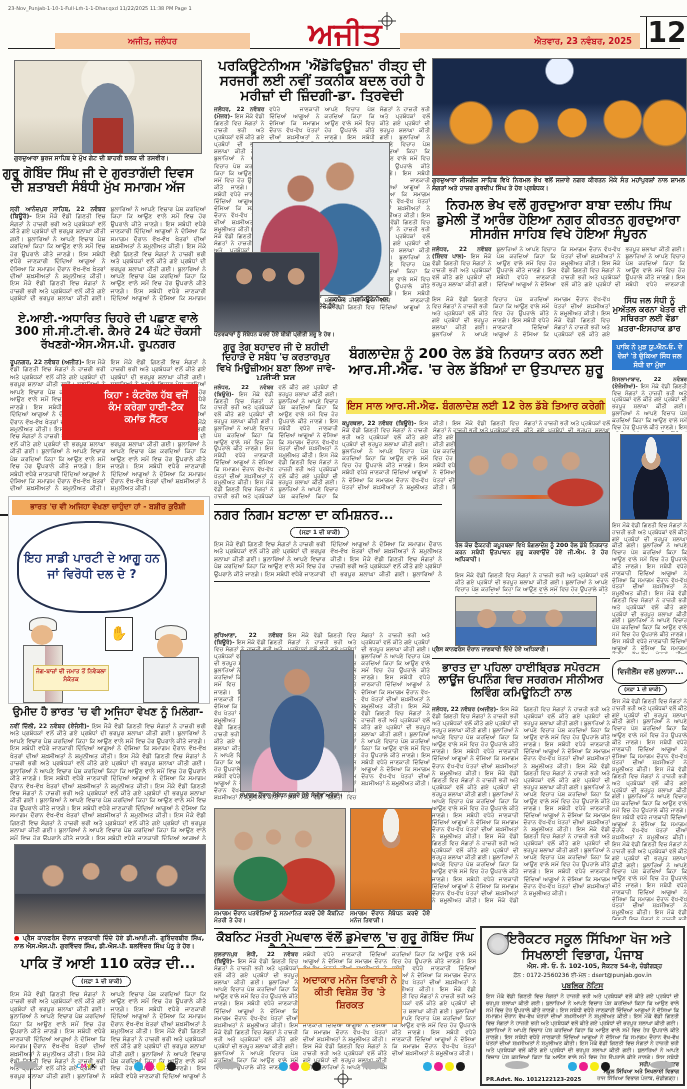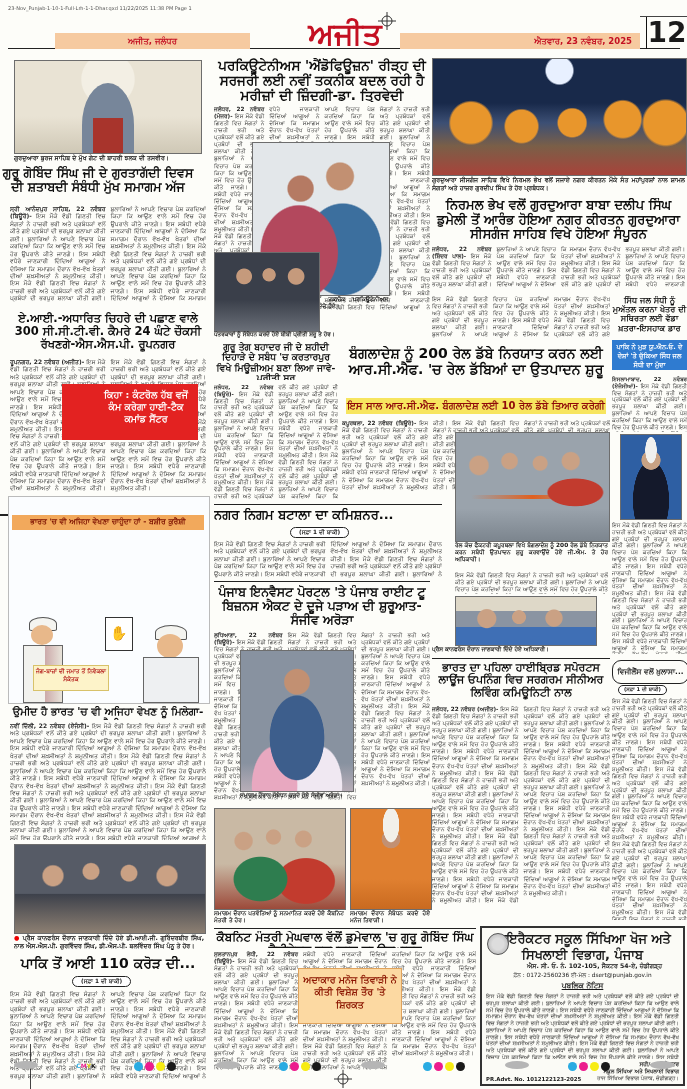--- a/index.html
+++ b/index.html
@@ -78,21 +78,22 @@
   </div>
 
   <div class="hl" style="left:10px;top:312px;width:196px;height:42px;font-size:11.5px;">ਏ.ਆਈ.-ਅਧਾਰਿਤ ਚਿਹਰੇ ਦੀ ਪਛਾਣ ਵਾਲੇ 300 ਸੀ.ਸੀ.ਟੀ.ਵੀ. ਕੈਮਰੇ 24 ਘੰਟੇ ਚੌਕਸੀ ਰੱਖਣਗੇ-ਐਸ.ਐਸ.ਪੀ. ਰੂਪਨਗਰ</div>
   <div class="bd c2" style="left:10px;top:358px;width:196px;height:134px;">
     <b class="dl">ਰੂਪਨਗਰ, 22 ਨਵੰਬਰ (ਅਜੀਤ)-</b>
     <span>ਇਸ ਮੌਕੇ ਵੱਡੀ ਗਿਣਤੀ ਵਿਚ ਸੰਗਤਾਂ ਨੇ ਹਾਜ਼ਰੀ ਭਰੀ ਅਤੇ ਪ੍ਰਬੰਧਕਾਂ ਵਲੋਂ ਕੀਤੇ ਗਏ ਪ੍ਰਬੰਧਾਂ ਦੀ ਭਰਪੂਰ ਸ਼ਲਾਘਾ ਕੀਤੀ ਗਈ। ਬੁਲਾਰਿਆਂ ਨੇ ਆਪਣੇ ਵਿਚਾਰ ਪੇਸ਼ ਕਰਦਿਆਂ ਕਿਹਾ ਕਿ ਆਉਣ ਵਾਲੇ ਸਮੇਂ ਵਿਚ ਹੋਰ ਉਪਰਾਲੇ ਕੀਤੇ ਜਾਣਗੇ। ਇਸ ਸਬੰਧੀ ਵਧੇਰੇ ਜਾਣਕਾਰੀ ਦਿੰਦਿਆਂ ਆਗੂਆਂ ਨੇ ਦੱਸਿਆ ਕਿ ਸਮਾਗਮ ਦੌਰਾਨ ਵੱਖ-ਵੱਖ ਖੇਤਰਾਂ ਦੀਆਂ ਸ਼ਖ਼ਸੀਅਤਾਂ ਨੇ ਸ਼ਮੂਲੀਅਤ ਕੀਤੀ। ਇਸ ਮੌਕੇ ਵੱਡੀ ਗਿਣਤੀ ਵਿਚ ਸੰਗਤਾਂ ਨੇ ਹਾਜ਼ਰੀ ਭਰੀ ਅਤੇ ਪ੍ਰਬੰਧਕਾਂ ਵਲੋਂ ਕੀਤੇ ਗਏ ਪ੍ਰਬੰਧਾਂ ਦੀ ਭਰਪੂਰ ਸ਼ਲਾਘਾ ਕੀਤੀ ਗਈ। ਬੁਲਾਰਿਆਂ ਨੇ ਆਪਣੇ ਵਿਚਾਰ ਪੇਸ਼ ਕਰਦਿਆਂ ਕਿਹਾ ਕਿ ਆਉਣ ਵਾਲੇ ਸਮੇਂ ਵਿਚ ਹੋਰ ਉਪਰਾਲੇ ਕੀਤੇ ਜਾਣਗੇ। ਇਸ ਸਬੰਧੀ ਵਧੇਰੇ ਜਾਣਕਾਰੀ ਦਿੰਦਿਆਂ ਆਗੂਆਂ ਨੇ ਦੱਸਿਆ ਕਿ ਸਮਾਗਮ ਦੌਰਾਨ ਵੱਖ-ਵੱਖ ਖੇਤਰਾਂ ਦੀਆਂ ਸ਼ਖ਼ਸੀਅਤਾਂ ਨੇ ਸ਼ਮੂਲੀਅਤ ਕੀਤੀ। ਇਸ ਮੌਕੇ ਵੱਡੀ ਗਿਣਤੀ ਵਿਚ ਸੰਗਤਾਂ ਨੇ ਹਾਜ਼ਰੀ ਭਰੀ ਅਤੇ ਪ੍ਰਬੰਧਕਾਂ ਵਲੋਂ ਕੀਤੇ ਗਏ ਪ੍ਰਬੰਧਾਂ ਦੀ ਭਰਪੂਰ ਸ਼ਲਾਘਾ ਕੀਤੀ ਗਈ। ਬੁਲਾਰਿਆਂ ਨੇ ਆਪਣੇ ਵਿਚਾਰ ਪੇਸ਼ ਕਰਦਿਆਂ ਕਿਹਾ ਕਿ ਆਉਣ ਵਾਲੇ ਸਮੇਂ ਵਿਚ ਹੋਰ ਉਪਰਾਲੇ ਕੀਤੇ ਜਾਣਗੇ। ਇਸ ਸਬੰਧੀ ਵਧੇਰੇ ਜਾਣਕਾਰੀ ਦਿੰਦਿਆਂ ਆਗੂਆਂ ਨੇ ਦੱਸਿਆ ਕਿ ਸਮਾਗਮ ਦੌਰਾਨ ਵੱਖ-ਵੱਖ ਖੇਤਰਾਂ ਦੀਆਂ ਸ਼ਖ਼ਸੀਅਤਾਂ ਨੇ ਸ਼ਮੂਲੀਅਤ ਕੀਤੀ। ਇਸ ਮੌਕੇ ਵੱਡੀ ਗਿਣਤੀ ਵਿਚ ਸੰਗਤਾਂ ਨੇ ਹਾਜ਼ਰੀ ਭਰੀ ਅਤੇ ਪ੍ਰਬੰਧਕਾਂ ਵਲੋਂ ਕੀਤੇ ਗਏ ਪ੍ਰਬੰਧਾਂ ਦੀ ਭਰਪੂਰ ਸ਼ਲਾਘਾ ਕੀਤੀ ਗਈ। ਬੁਲਾਰਿਆਂ ਨੇ ਆਪਣੇ ਵਿਚਾਰ ਪੇਸ਼ ਕਰਦਿਆਂ ਕਿਹਾ ਕਿ ਆਉਣ ਵਾਲੇ ਸਮੇਂ ਵਿਚ ਹੋਰ ਉਪਰਾਲੇ ਕੀਤੇ ਜਾਣਗੇ। ਇਸ ਸਬੰਧੀ ਵਧੇਰੇ ਜਾਣਕਾਰੀ ਦਿੰਦਿਆਂ ਆਗੂਆਂ ਨੇ ਦੱਸਿਆ ਕਿ ਸਮਾਗਮ ਦੌਰਾਨ ਵੱਖ-ਵੱਖ ਖੇਤਰਾਂ ਦੀਆਂ ਸ਼ਖ਼ਸੀਅਤਾਂ ਨੇ ਸ਼ਮੂਲੀਅਤ ਕੀਤੀ।</span>
   </div>
   <div class="redbox" style="left:62px;top:384px;width:96px;height:46px;padding-left:36px;">ਕਿਹਾ : ਕੰਟਰੋਲ ਹੱਬ ਵਜੋਂ ਕੰਮ ਕਰੇਗਾ ਹਾਈ-ਟੈਕ ਕਮਾਂਡ ਸੈਂਟਰ</div>
 
   <div class="abs" style="left:8px;top:496px;width:200px;height:206px;background:#fbfdff;border:1px solid #bbb;">
-    <div class="banner" style="left:3px;top:18px;width:192px;height:15px;">ਭਾਰਤ 'ਚ ਵੀ ਅਜਿਹਾ ਵੇਖਣਾ ਚਾਹੁੰਦਾ ਹਾਂ - ਬਸ਼ੀਰ ਕੁਰੈਸ਼ੀ</div>
+    <div class="banner" style="left:3px;top:3px;width:192px;height:15px;">ਭਾਰਤ 'ਚ ਵੀ ਅਜਿਹਾ ਵੇਖਣਾ ਚਾਹੁੰਦਾ ਹਾਂ - ਬਸ਼ੀਰ ਕੁਰੈਸ਼ੀ</div>
+    <div class="abs" style="left:8px;top:24px;width:150px;height:92px;background:#fff;border:2px solid #24304d;border-radius:46% 46% 42% 42%;display:flex;align-items:center;justify-content:center;text-align:center;font-weight:700;font-size:12px;color:#1b2f6b;line-height:1.3;padding:4px;box-sizing:border-box;">ਇਹ ਸਾਡੀ ਪਾਰਟੀ ਦੇ ਆਗੂ ਹਨ ਜਾਂ ਵਿਰੋਧੀ ਦਲ ਦੇ ?</div>
     <div class="abs" style="left:96px;top:120px;width:26px;height:32px;border:1px solid #333;background:#fff;text-align:center;font-size:14px;line-height:30px;color:#2e7d4f;">✋</div>
     <div class="figure-cap" style="left:20px;top:120px;width:26px;height:12px;"></div>
     <div class="figure-head" style="left:22px;top:128px;width:22px;height:20px;"></div>
     <div class="abs" style="left:14px;top:148px;width:38px;height:56px;background:linear-gradient(90deg,#f2f2ee 0 55%,#caa 56%,#e8e4da 100%);border:1px solid #666;"></div>
     <div class="figure-cap" style="left:146px;top:128px;width:30px;height:13px;"></div>
     <div class="figure-head" style="left:148px;top:137px;width:26px;height:24px;"></div>
     <div class="abs" style="left:134px;top:160px;width:54px;height:44px;background:#eef0f2;border:1px solid #666;"></div>
     <div class="abs" style="left:24px;top:168px;width:76px;height:26px;background:#fdf3c9;border:1px solid #d8c26a;color:#b01010;font-size:5.8px;font-weight:700;text-align:center;line-height:1.3;padding:2px;box-sizing:border-box;">ਜੰਗ-ਬਾਜ਼ਾਂ ਦੀ ਜਮਾਤ ਤੋਂ ਨਿਵੇਕਲਾ ਸੰਕੇਤਕ</div>
   </div>
 
@@ -128,21 +129,20 @@
   </div>
 
   <div class="rule" style="left:214px;top:504px;width:228px;"></div>
   <div class="hl" style="left:214px;top:508px;width:228px;height:17px;font-size:13px;text-align:left;">ਨਗਰ ਨਿਗਮ ਬਟਾਲਾ ਦਾ ਕਮਿਸ਼ਨਰ...</div>
   <div class="pill" style="left:290px;top:527px;">(ਸਫ਼ਾ 1 ਦੀ ਬਾਕੀ)</div>
   <div class="bd c2" style="left:214px;top:540px;width:228px;height:42px;">
     <span>ਇਸ ਮੌਕੇ ਵੱਡੀ ਗਿਣਤੀ ਵਿਚ ਸੰਗਤਾਂ ਨੇ ਹਾਜ਼ਰੀ ਭਰੀ ਅਤੇ ਪ੍ਰਬੰਧਕਾਂ ਵਲੋਂ ਕੀਤੇ ਗਏ ਪ੍ਰਬੰਧਾਂ ਦੀ ਭਰਪੂਰ ਸ਼ਲਾਘਾ ਕੀਤੀ ਗਈ। ਬੁਲਾਰਿਆਂ ਨੇ ਆਪਣੇ ਵਿਚਾਰ ਪੇਸ਼ ਕਰਦਿਆਂ ਕਿਹਾ ਕਿ ਆਉਣ ਵਾਲੇ ਸਮੇਂ ਵਿਚ ਹੋਰ ਉਪਰਾਲੇ ਕੀਤੇ ਜਾਣਗੇ। ਇਸ ਸਬੰਧੀ ਵਧੇਰੇ ਜਾਣਕਾਰੀ ਦਿੰਦਿਆਂ ਆਗੂਆਂ ਨੇ ਦੱਸਿਆ ਕਿ ਸਮਾਗਮ ਦੌਰਾਨ ਵੱਖ-ਵੱਖ ਖੇਤਰਾਂ ਦੀਆਂ ਸ਼ਖ਼ਸੀਅਤਾਂ ਨੇ ਸ਼ਮੂਲੀਅਤ ਕੀਤੀ। ਇਸ ਮੌਕੇ ਵੱਡੀ ਗਿਣਤੀ ਵਿਚ ਸੰਗਤਾਂ ਨੇ ਹਾਜ਼ਰੀ ਭਰੀ ਅਤੇ ਪ੍ਰਬੰਧਕਾਂ ਵਲੋਂ ਕੀਤੇ ਗਏ ਪ੍ਰਬੰਧਾਂ ਦੀ ਭਰਪੂਰ ਸ਼ਲਾਘਾ ਕੀਤੀ ਗਈ। ਬੁਲਾਰਿਆਂ ਨੇ ਆਪਣੇ ਵਿਚਾਰ ਪੇਸ਼ ਕਰਦਿਆਂ ਕਿਹਾ ਕਿ ਆਉਣ ਵਾਲੇ ਸਮੇਂ ਵਿਚ ਹੋਰ ਉਪਰਾਲੇ ਕੀਤੇ ਜਾਣਗੇ। ਇਸ ਸਬੰਧੀ ਵਧੇਰੇ ਜਾਣਕਾਰੀ ਦਿੰਦਿਆਂ ਆਗੂਆਂ ਨੇ ਦੱਸਿਆ ਕਿ ਸਮਾਗਮ ਦੌਰਾਨ ਵੱਖ-ਵੱਖ ਖੇਤਰਾਂ ਦੀਆਂ ਸ਼ਖ਼ਸੀਅਤਾਂ ਨੇ ਸ਼ਮੂਲੀਅਤ ਕੀਤੀ।</span>
   </div>
 
   <div class="rule" style="left:214px;top:581px;width:216px;"></div>
-  <div class="hl" style="left:214px;top:585px;width:216px;height:42px;font-size:12.5px;">ਪੰਜਾਬ ਇਨਵੈਸਟ ਪੋਰਟਲ 'ਤੇ ਪੰਜਾਬ ਰਾਈਟ ਟੂ ਬਿਜ਼ਨਸ ਐਕਟ ਦੇ ਦੂਜੇ ਪੜਾਅ ਦੀ ਸ਼ੁਰੂਆਤ-ਸੰਜੀਵ ਅਰੋੜਾ</div>
   <div class="bd c3" style="left:214px;top:632px;width:216px;height:172px;font-size:5.7px;">
     <b class="dl">ਲੁਧਿਆਣਾ, 22 ਨਵੰਬਰ (ਬਿਊਰੋ)-</b>
     <span>ਇਸ ਮੌਕੇ ਵੱਡੀ ਗਿਣਤੀ ਵਿਚ ਸੰਗਤਾਂ ਨੇ ਹਾਜ਼ਰੀ ਭਰੀ ਅਤੇ ਪ੍ਰਬੰਧਕਾਂ ਵਲੋਂ ਕੀਤੇ ਗਏ ਪ੍ਰਬੰਧਾਂ ਦੀ ਭਰਪੂਰ ਸ਼ਲਾਘਾ ਕੀਤੀ ਗਈ। ਬੁਲਾਰਿਆਂ ਨੇ ਆਪਣੇ ਵਿਚਾਰ ਪੇਸ਼ ਕਰਦਿਆਂ ਕਿਹਾ ਕਿ ਆਉਣ ਵਾਲੇ ਸਮੇਂ ਵਿਚ ਹੋਰ ਉਪਰਾਲੇ ਕੀਤੇ ਜਾਣਗੇ। ਇਸ ਸਬੰਧੀ ਵਧੇਰੇ ਜਾਣਕਾਰੀ ਦਿੰਦਿਆਂ ਆਗੂਆਂ ਨੇ ਦੱਸਿਆ ਕਿ ਸਮਾਗਮ ਦੌਰਾਨ ਵੱਖ-ਵੱਖ ਖੇਤਰਾਂ ਦੀਆਂ ਸ਼ਖ਼ਸੀਅਤਾਂ ਨੇ ਸ਼ਮੂਲੀਅਤ ਕੀਤੀ। ਇਸ ਮੌਕੇ ਵੱਡੀ ਗਿਣਤੀ ਵਿਚ ਸੰਗਤਾਂ ਨੇ ਹਾਜ਼ਰੀ ਭਰੀ ਅਤੇ ਪ੍ਰਬੰਧਕਾਂ ਵਲੋਂ ਕੀਤੇ ਗਏ ਪ੍ਰਬੰਧਾਂ ਦੀ ਭਰਪੂਰ ਸ਼ਲਾਘਾ ਕੀਤੀ ਗਈ। ਬੁਲਾਰਿਆਂ ਨੇ ਆਪਣੇ ਵਿਚਾਰ ਪੇਸ਼ ਕਰਦਿਆਂ ਕਿਹਾ ਕਿ ਆਉਣ ਵਾਲੇ ਸਮੇਂ ਵਿਚ ਹੋਰ ਉਪਰਾਲੇ ਕੀਤੇ ਜਾਣਗੇ। ਇਸ ਸਬੰਧੀ ਵਧੇਰੇ ਜਾਣਕਾਰੀ ਦਿੰਦਿਆਂ ਆਗੂਆਂ ਨੇ ਦੱਸਿਆ ਕਿ ਸਮਾਗਮ ਦੌਰਾਨ ਵੱਖ-ਵੱਖ ਖੇਤਰਾਂ ਦੀਆਂ ਸ਼ਖ਼ਸੀਅਤਾਂ ਨੇ ਸ਼ਮੂਲੀਅਤ ਕੀਤੀ। ਇਸ ਮੌਕੇ ਵੱਡੀ ਗਿਣਤੀ ਵਿਚ ਸੰਗਤਾਂ ਨੇ ਹਾਜ਼ਰੀ ਭਰੀ ਅਤੇ ਪ੍ਰਬੰਧਕਾਂ ਵਲੋਂ ਕੀਤੇ ਗਏ ਪ੍ਰਬੰਧਾਂ ਦੀ ਭਰਪੂਰ ਸ਼ਲਾਘਾ ਕੀਤੀ ਗਈ। ਬੁਲਾਰਿਆਂ ਨੇ ਆਪਣੇ ਵਿਚਾਰ ਪੇਸ਼ ਕਰਦਿਆਂ ਕਿਹਾ ਕਿ ਆਉਣ ਵਾਲੇ ਸਮੇਂ ਵਿਚ ਹੋਰ ਉਪਰਾਲੇ ਕੀਤੇ ਜਾਣਗੇ। ਇਸ ਸਬੰਧੀ ਵਧੇਰੇ ਜਾਣਕਾਰੀ ਦਿੰਦਿਆਂ ਆਗੂਆਂ ਨੇ ਦੱਸਿਆ ਕਿ ਸਮਾਗਮ ਦੌਰਾਨ ਵੱਖ-ਵੱਖ ਖੇਤਰਾਂ ਦੀਆਂ ਸ਼ਖ਼ਸੀਅਤਾਂ ਨੇ ਸ਼ਮੂਲੀਅਤ ਕੀਤੀ। ਇਸ ਮੌਕੇ ਵੱਡੀ ਗਿਣਤੀ ਵਿਚ ਸੰਗਤਾਂ ਨੇ ਹਾਜ਼ਰੀ ਭਰੀ ਅਤੇ ਪ੍ਰਬੰਧਕਾਂ ਵਲੋਂ ਕੀਤੇ ਗਏ ਪ੍ਰਬੰਧਾਂ ਦੀ ਭਰਪੂਰ ਸ਼ਲਾਘਾ ਕੀਤੀ ਗਈ। ਬੁਲਾਰਿਆਂ ਨੇ ਆਪਣੇ ਵਿਚਾਰ ਪੇਸ਼ ਕਰਦਿਆਂ ਕਿਹਾ ਕਿ ਆਉਣ ਵਾਲੇ ਸਮੇਂ ਵਿਚ ਹੋਰ ਉਪਰਾਲੇ ਕੀਤੇ ਜਾਣਗੇ। ਇਸ ਸਬੰਧੀ ਵਧੇਰੇ ਜਾਣਕਾਰੀ ਦਿੰਦਿਆਂ ਆਗੂਆਂ ਨੇ ਦੱਸਿਆ ਕਿ ਸਮਾਗਮ ਦੌਰਾਨ ਵੱਖ-ਵੱਖ ਖੇਤਰਾਂ ਦੀਆਂ ਸ਼ਖ਼ਸੀਅਤਾਂ ਨੇ ਸ਼ਮੂਲੀਅਤ ਕੀਤੀ। ਇਸ ਮੌਕੇ ਵੱਡੀ ਗਿਣਤੀ ਵਿਚ ਸੰਗਤਾਂ ਨੇ ਹਾਜ਼ਰੀ ਭਰੀ ਅਤੇ ਪ੍ਰਬੰਧਕਾਂ ਵਲੋਂ ਕੀਤੇ ਗਏ ਪ੍ਰਬੰਧਾਂ ਦੀ ਭਰਪੂਰ ਸ਼ਲਾਘਾ ਕੀਤੀ ਗਈ। ਬੁਲਾਰਿਆਂ ਨੇ ਆਪਣੇ ਵਿਚਾਰ ਪੇਸ਼ ਕਰਦਿਆਂ ਕਿਹਾ ਕਿ ਆਉਣ ਵਾਲੇ ਸਮੇਂ ਵਿਚ ਹੋਰ ਉਪਰਾਲੇ ਕੀਤੇ ਜਾਣਗੇ। ਇਸ ਸਬੰਧੀ ਵਧੇਰੇ ਜਾਣਕਾਰੀ ਦਿੰਦਿਆਂ ਆਗੂਆਂ ਨੇ ਦੱਸਿਆ ਕਿ ਸਮਾਗਮ ਦੌਰਾਨ ਵੱਖ-ਵੱਖ ਖੇਤਰਾਂ ਦੀਆਂ ਸ਼ਖ਼ਸੀਅਤਾਂ ਨੇ ਸ਼ਮੂਲੀਅਤ ਕੀਤੀ। ਇਸ ਮੌਕੇ ਵੱਡੀ ਗਿਣਤੀ ਵਿਚ ਸੰਗਤਾਂ ਨੇ ਹਾਜ਼ਰੀ ਭਰੀ ਅਤੇ ਪ੍ਰਬੰਧਕਾਂ ਵਲੋਂ ਕੀਤੇ ਗਏ ਪ੍ਰਬੰਧਾਂ ਦੀ ਭਰਪੂਰ ਸ਼ਲਾਘਾ ਕੀਤੀ ਗਈ। ਬੁਲਾਰਿਆਂ ਨੇ ਆਪਣੇ ਵਿਚਾਰ ਪੇਸ਼ ਕਰਦਿਆਂ ਕਿਹਾ ਕਿ ਆਉਣ ਵਾਲੇ ਸਮੇਂ ਵਿਚ ਹੋਰ ਉਪਰਾਲੇ ਕੀਤੇ ਜਾਣਗੇ। ਇਸ ਸਬੰਧੀ ਵਧੇਰੇ ਜਾਣਕਾਰੀ ਦਿੰਦਿਆਂ ਆਗੂਆਂ ਨੇ ਦੱਸਿਆ ਕਿ ਸਮਾਗਮ ਦੌਰਾਨ ਵੱਖ-ਵੱਖ ਖੇਤਰਾਂ ਦੀਆਂ ਸ਼ਖ਼ਸੀਅਤਾਂ ਨੇ ਸ਼ਮੂਲੀਅਤ ਕੀਤੀ।</span>
   </div>
   <div class="ph" style="left:240px;top:650px;width:112px;height:140px;background:radial-gradient(circle at 50% 22%,#c29072 0 10%,transparent 11%),radial-gradient(ellipse at 50% 62%,#3d5e8c 0 34%,transparent 35%),radial-gradient(ellipse at 30% 96%,#e8a8c0 0 20%,transparent 21%),radial-gradient(ellipse at 70% 96%,#f0e8f2 0 20%,transparent 21%),linear-gradient(180deg,#8892a0 0 80%,#b8aeb8 100%);"></div>
   <div class="cap" style="left:240px;top:792px;width:112px;height:9px;font-size:5.6px;white-space:nowrap;">ਸਮਾਗਮ ਦੌਰਾਨ ਸੰਬੋਧਨ ਕਰਦੇ ਹੋਏ ਸੰਜੀਵ ਅਰੋੜਾ।</div>
 
   <div class="ph" style="left:214px;top:808px;width:130px;height:100px;background:radial-gradient(circle at 22% 32%,#caa184 0 7%,transparent 8%),radial-gradient(circle at 45% 28%,#caa184 0 7%,transparent 8%),radial-gradient(circle at 68% 30%,#caa184 0 7%,transparent 8%),radial-gradient(ellipse at 35% 70%,#2e7d4f 0 22%,transparent 23%),radial-gradient(ellipse at 70% 72%,#c23b2e 0 22%,transparent 23%),linear-gradient(180deg,#c9b9a4 0 55%,#9c4a3a 100%);"></div>
   <div class="cap" style="left:214px;top:910px;width:130px;height:16px;font-size:5.8px;">ਸਮਾਗਮ ਦੌਰਾਨ ਪਤਵੰਤਿਆਂ ਨੂੰ ਸਨਮਾਨਿਤ ਕਰਦੇ ਹੋਏ ਕੈਬਨਿਟ ਮੰਤਰੀ ਤੇ ਹੋਰ।</div>
   <div class="ph" style="left:350px;top:808px;width:80px;height:100px;background:radial-gradient(ellipse at 50% 16%,#f2f0ea 0 14%,transparent 15%),radial-gradient(circle at 50% 30%,#c29072 0 11%,transparent 12%),linear-gradient(180deg,#e08030 0 70%,#c96a20 100%);"></div>
@@ -172,21 +172,21 @@
   <div class="bd" style="left:612px;top:376px;width:75px;height:56px;font-size:5.5px;">
     <b class="dl">ਇਸਲਾਮਾਬਾਦ, 22 ਨਵੰਬਰ (ਏਜੰਸੀਆਂ)-</b>
     <span>ਇਸ ਮੌਕੇ ਵੱਡੀ ਗਿਣਤੀ ਵਿਚ ਸੰਗਤਾਂ ਨੇ ਹਾਜ਼ਰੀ ਭਰੀ ਅਤੇ ਪ੍ਰਬੰਧਕਾਂ ਵਲੋਂ ਕੀਤੇ ਗਏ ਪ੍ਰਬੰਧਾਂ ਦੀ ਭਰਪੂਰ ਸ਼ਲਾਘਾ ਕੀਤੀ ਗਈ। ਬੁਲਾਰਿਆਂ ਨੇ ਆਪਣੇ ਵਿਚਾਰ ਪੇਸ਼ ਕਰਦਿਆਂ ਕਿਹਾ ਕਿ ਆਉਣ ਵਾਲੇ ਸਮੇਂ ਵਿਚ ਹੋਰ ਉਪਰਾਲੇ ਕੀਤੇ ਜਾਣਗੇ। ਇਸ ਸਬੰਧੀ ਵਧੇਰੇ ਜਾਣਕਾਰੀ ਦਿੰਦਿਆਂ ਆਗੂਆਂ ਨੇ ਦੱਸਿਆ ਕਿ ਸਮਾਗਮ ਦੌਰਾਨ ਵੱਖ-ਵੱਖ ਖੇਤਰਾਂ ਦੀਆਂ ਸ਼ਖ਼ਸੀਅਤਾਂ ਨੇ ਸ਼ਮੂਲੀਅਤ ਕੀਤੀ।</span>
   </div>
   <div class="ph" style="left:620px;top:434px;width:60px;height:84px;background:radial-gradient(ellipse at 50% 18%,#f0f0ee 0 13%,transparent 14%),radial-gradient(circle at 50% 30%,#c8a284 0 14%,transparent 15%),radial-gradient(ellipse at 50% 78%,#14192b 0 42%,transparent 43%),linear-gradient(180deg,#2e5fa3 0 100%);"></div>
   <div class="bd" style="left:612px;top:522px;width:75px;height:132px;font-size:5.5px;">
     <span>ਇਸ ਮੌਕੇ ਵੱਡੀ ਗਿਣਤੀ ਵਿਚ ਸੰਗਤਾਂ ਨੇ ਹਾਜ਼ਰੀ ਭਰੀ ਅਤੇ ਪ੍ਰਬੰਧਕਾਂ ਵਲੋਂ ਕੀਤੇ ਗਏ ਪ੍ਰਬੰਧਾਂ ਦੀ ਭਰਪੂਰ ਸ਼ਲਾਘਾ ਕੀਤੀ ਗਈ। ਬੁਲਾਰਿਆਂ ਨੇ ਆਪਣੇ ਵਿਚਾਰ ਪੇਸ਼ ਕਰਦਿਆਂ ਕਿਹਾ ਕਿ ਆਉਣ ਵਾਲੇ ਸਮੇਂ ਵਿਚ ਹੋਰ ਉਪਰਾਲੇ ਕੀਤੇ ਜਾਣਗੇ। ਇਸ ਸਬੰਧੀ ਵਧੇਰੇ ਜਾਣਕਾਰੀ ਦਿੰਦਿਆਂ ਆਗੂਆਂ ਨੇ ਦੱਸਿਆ ਕਿ ਸਮਾਗਮ ਦੌਰਾਨ ਵੱਖ-ਵੱਖ ਖੇਤਰਾਂ ਦੀਆਂ ਸ਼ਖ਼ਸੀਅਤਾਂ ਨੇ ਸ਼ਮੂਲੀਅਤ ਕੀਤੀ। ਇਸ ਮੌਕੇ ਵੱਡੀ ਗਿਣਤੀ ਵਿਚ ਸੰਗਤਾਂ ਨੇ ਹਾਜ਼ਰੀ ਭਰੀ ਅਤੇ ਪ੍ਰਬੰਧਕਾਂ ਵਲੋਂ ਕੀਤੇ ਗਏ ਪ੍ਰਬੰਧਾਂ ਦੀ ਭਰਪੂਰ ਸ਼ਲਾਘਾ ਕੀਤੀ ਗਈ। ਬੁਲਾਰਿਆਂ ਨੇ ਆਪਣੇ ਵਿਚਾਰ ਪੇਸ਼ ਕਰਦਿਆਂ ਕਿਹਾ ਕਿ ਆਉਣ ਵਾਲੇ ਸਮੇਂ ਵਿਚ ਹੋਰ ਉਪਰਾਲੇ ਕੀਤੇ ਜਾਣਗੇ। ਇਸ ਸਬੰਧੀ ਵਧੇਰੇ ਜਾਣਕਾਰੀ ਦਿੰਦਿਆਂ ਆਗੂਆਂ ਨੇ ਦੱਸਿਆ ਕਿ ਸਮਾਗਮ ਦੌਰਾਨ ਵੱਖ-ਵੱਖ ਖੇਤਰਾਂ ਦੀਆਂ ਸ਼ਖ਼ਸੀਅਤਾਂ ਨੇ ਸ਼ਮੂਲੀਅਤ ਕੀਤੀ। ਇਸ ਮੌਕੇ ਵੱਡੀ ਗਿਣਤੀ ਵਿਚ ਸੰਗਤਾਂ ਨੇ ਹਾਜ਼ਰੀ ਭਰੀ ਅਤੇ ਪ੍ਰਬੰਧਕਾਂ ਵਲੋਂ ਕੀਤੇ ਗਏ ਪ੍ਰਬੰਧਾਂ ਦੀ ਭਰਪੂਰ ਸ਼ਲਾਘਾ ਕੀਤੀ ਗਈ। ਬੁਲਾਰਿਆਂ ਨੇ ਆਪਣੇ ਵਿਚਾਰ ਪੇਸ਼ ਕਰਦਿਆਂ ਕਿਹਾ ਕਿ ਆਉਣ ਵਾਲੇ ਸਮੇਂ ਵਿਚ ਹੋਰ ਉਪਰਾਲੇ ਕੀਤੇ ਜਾਣਗੇ। ਇਸ ਸਬੰਧੀ ਵਧੇਰੇ ਜਾਣਕਾਰੀ ਦਿੰਦਿਆਂ ਆਗੂਆਂ ਨੇ ਦੱਸਿਆ ਕਿ ਸਮਾਗਮ ਦੌਰਾਨ ਵੱਖ-ਵੱਖ ਖੇਤਰਾਂ ਦੀਆਂ ਸ਼ਖ਼ਸੀਅਤਾਂ ਨੇ ਸ਼ਮੂਲੀਅਤ ਕੀਤੀ।</span>
   </div>
 
   <div class="hl" style="left:342px;top:346px;width:268px;height:46px;font-size:14px;">ਬੰਗਲਾਦੇਸ਼ ਨੂੰ 200 ਰੇਲ ਡੱਬੇ ਨਿਰਯਾਤ ਕਰਨ ਲਈ ਆਰ.ਸੀ.ਐਫ. 'ਚ ਰੇਲ ਡੱਬਿਆਂ ਦਾ ਉਤਪਾਦਨ ਸ਼ੁਰੂ</div>
-  <div class="yellowbar" style="left:346px;top:398px;width:260px;height:16px;">ਇਸ ਸਾਲ ਆਰ.ਸੀ.ਐਫ. ਬੰਗਲਾਦੇਸ਼ ਲਈ 10 ਰੇਲ ਡੱਬੇ ਤਿਆਰ ਕਰੇਗੀ</div>
+  <div class="yellowbar" style="left:346px;top:398px;width:260px;height:16px;">ਇਸ ਸਾਲ ਆਰ.ਸੀ.ਐਫ. ਬੰਗਲਾਦੇਸ਼ ਲਈ 12 ਰੇਲ ਡੱਬੇ ਤਿਆਰ ਕਰੇਗੀ</div>
   <div class="bd c3" style="left:342px;top:420px;width:268px;height:86px;font-size:5.7px;">
     <b class="dl">ਕਪੂਰਥਲਾ, 22 ਨਵੰਬਰ (ਬਿਊਰੋ)-</b>
     <span>ਇਸ ਮੌਕੇ ਵੱਡੀ ਗਿਣਤੀ ਵਿਚ ਸੰਗਤਾਂ ਨੇ ਹਾਜ਼ਰੀ ਭਰੀ ਅਤੇ ਪ੍ਰਬੰਧਕਾਂ ਵਲੋਂ ਕੀਤੇ ਗਏ ਪ੍ਰਬੰਧਾਂ ਦੀ ਭਰਪੂਰ ਸ਼ਲਾਘਾ ਕੀਤੀ ਗਈ। ਬੁਲਾਰਿਆਂ ਨੇ ਆਪਣੇ ਵਿਚਾਰ ਪੇਸ਼ ਕਰਦਿਆਂ ਕਿਹਾ ਕਿ ਆਉਣ ਵਾਲੇ ਸਮੇਂ ਵਿਚ ਹੋਰ ਉਪਰਾਲੇ ਕੀਤੇ ਜਾਣਗੇ। ਇਸ ਸਬੰਧੀ ਵਧੇਰੇ ਜਾਣਕਾਰੀ ਦਿੰਦਿਆਂ ਆਗੂਆਂ ਨੇ ਦੱਸਿਆ ਕਿ ਸਮਾਗਮ ਦੌਰਾਨ ਵੱਖ-ਵੱਖ ਖੇਤਰਾਂ ਦੀਆਂ ਸ਼ਖ਼ਸੀਅਤਾਂ ਨੇ ਸ਼ਮੂਲੀਅਤ ਕੀਤੀ। ਇਸ ਮੌਕੇ ਵੱਡੀ ਗਿਣਤੀ ਵਿਚ ਸੰਗਤਾਂ ਨੇ ਹਾਜ਼ਰੀ ਭਰੀ ਅਤੇ ਪ੍ਰਬੰਧਕਾਂ ਵਲੋਂ ਕੀਤੇ ਗਏ ਪ੍ਰਬੰਧਾਂ ਦੀ ਭਰਪੂਰ ਸ਼ਲਾਘਾ ਕੀਤੀ ਗਈ। ਬੁਲਾਰਿਆਂ ਨੇ ਆਪਣੇ ਵਿਚਾਰ ਪੇਸ਼ ਕਰਦਿਆਂ ਕਿਹਾ ਕਿ ਆਉਣ ਵਾਲੇ ਸਮੇਂ ਵਿਚ ਹੋਰ ਉਪਰਾਲੇ ਕੀਤੇ ਜਾਣਗੇ। ਇਸ ਸਬੰਧੀ ਵਧੇਰੇ ਜਾਣਕਾਰੀ ਦਿੰਦਿਆਂ ਆਗੂਆਂ ਨੇ ਦੱਸਿਆ ਕਿ ਸਮਾਗਮ ਦੌਰਾਨ ਵੱਖ-ਵੱਖ ਖੇਤਰਾਂ ਦੀਆਂ ਸ਼ਖ਼ਸੀਅਤਾਂ ਨੇ ਸ਼ਮੂਲੀਅਤ ਕੀਤੀ। ਇਸ ਮੌਕੇ ਵੱਡੀ ਗਿਣਤੀ ਵਿਚ ਸੰਗਤਾਂ ਨੇ ਹਾਜ਼ਰੀ ਭਰੀ ਅਤੇ ਪ੍ਰਬੰਧਕਾਂ ਵਲੋਂ ਕੀਤੇ ਗਏ ਪ੍ਰਬੰਧਾਂ ਦੀ ਭਰਪੂਰ ਸ਼ਲਾਘਾ ਕੀਤੀ ਗਈ। ਬੁਲਾਰਿਆਂ ਨੇ ਆਪਣੇ ਵਿਚਾਰ ਪੇਸ਼ ਕਰਦਿਆਂ ਕਿਹਾ ਕਿ ਆਉਣ ਵਾਲੇ ਸਮੇਂ ਵਿਚ ਹੋਰ ਉਪਰਾਲੇ ਕੀਤੇ ਜਾਣਗੇ। ਇਸ ਸਬੰਧੀ ਵਧੇਰੇ ਜਾਣਕਾਰੀ ਦਿੰਦਿਆਂ ਆਗੂਆਂ ਨੇ ਦੱਸਿਆ ਕਿ ਸਮਾਗਮ ਦੌਰਾਨ ਵੱਖ-ਵੱਖ ਖੇਤਰਾਂ ਦੀਆਂ ਸ਼ਖ਼ਸੀਅਤਾਂ ਨੇ ਸ਼ਮੂਲੀਅਤ ਕੀਤੀ।</span>
   </div>
   <div class="ph" style="left:455px;top:432px;width:153px;height:108px;background:radial-gradient(circle at 15% 30%,#caa184 0 6%,transparent 7%),radial-gradient(circle at 35% 26%,#caa184 0 6%,transparent 7%),radial-gradient(circle at 55% 28%,#caa184 0 6%,transparent 7%),radial-gradient(circle at 75% 26%,#caa184 0 6%,transparent 7%),radial-gradient(ellipse at 78% 55%,#c23b2e 0 16%,transparent 17%),linear-gradient(90deg,transparent 0 10%,#e06020 50%,transparent 90%) 0 60%/100% 4px no-repeat,linear-gradient(180deg,#9aa3ac 0 70%,#7c858e 100%);"></div>
   <div class="cap" style="left:455px;top:542px;width:153px;height:26px;font-size:5.8px;">ਰੇਲ ਕੋਚ ਫੈਕਟਰੀ ਕਪੂਰਥਲਾ ਵਿਖੇ ਬੰਗਲਾਦੇਸ਼ ਨੂੰ 200 ਰੇਲ ਡੱਬੇ ਨਿਰਯਾਤ ਕਰਨ ਸਬੰਧੀ ਉਤਪਾਦਨ ਸ਼ੁਰੂ ਕਰਵਾਉਂਦੇ ਹੋਏ ਜੀ.ਐਮ. ਤੇ ਹੋਰ ਅਧਿਕਾਰੀ।</div>
   <div class="bd" style="left:455px;top:572px;width:153px;height:22px;font-size:5.7px;">
     <span>ਇਸ ਮੌਕੇ ਵੱਡੀ ਗਿਣਤੀ ਵਿਚ ਸੰਗਤਾਂ ਨੇ ਹਾਜ਼ਰੀ ਭਰੀ ਅਤੇ ਪ੍ਰਬੰਧਕਾਂ ਵਲੋਂ ਕੀਤੇ ਗਏ ਪ੍ਰਬੰਧਾਂ ਦੀ ਭਰਪੂਰ ਸ਼ਲਾਘਾ ਕੀਤੀ ਗਈ। ਬੁਲਾਰਿਆਂ ਨੇ ਆਪਣੇ ਵਿਚਾਰ ਪੇਸ਼ ਕਰਦਿਆਂ ਕਿਹਾ ਕਿ ਆਉਣ ਵਾਲੇ ਸਮੇਂ ਵਿਚ ਹੋਰ ਉਪਰਾਲੇ ਕੀਤੇ ਜਾਣਗੇ। ਇਸ ਸਬੰਧੀ ਵਧੇਰੇ ਜਾਣਕਾਰੀ ਦਿੰਦਿਆਂ ਆਗੂਆਂ ਨੇ ਦੱਸਿਆ ਕਿ ਸਮਾਗਮ ਦੌਰਾਨ ਵੱਖ-ਵੱਖ ਖੇਤਰਾਂ ਦੀਆਂ ਸ਼ਖ਼ਸੀਅਤਾਂ ਨੇ ਸ਼ਮੂਲੀਅਤ ਕੀਤੀ।</span>
   </div>
 

